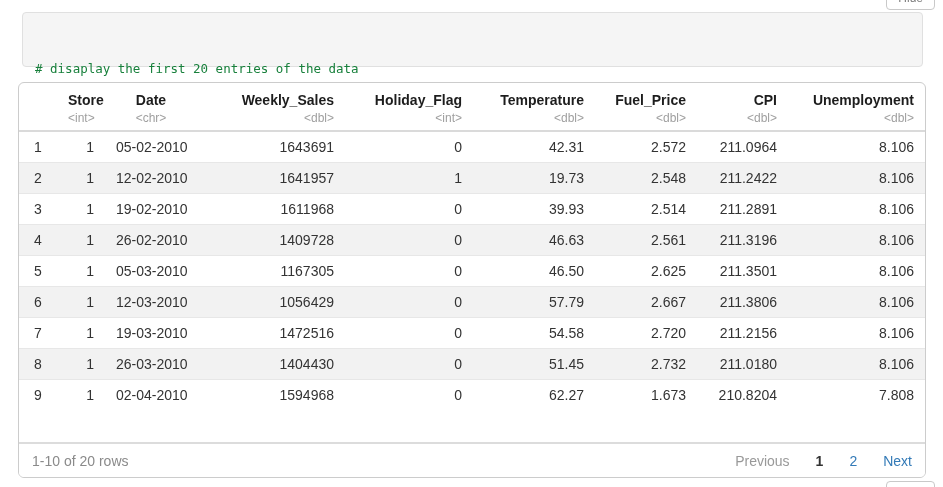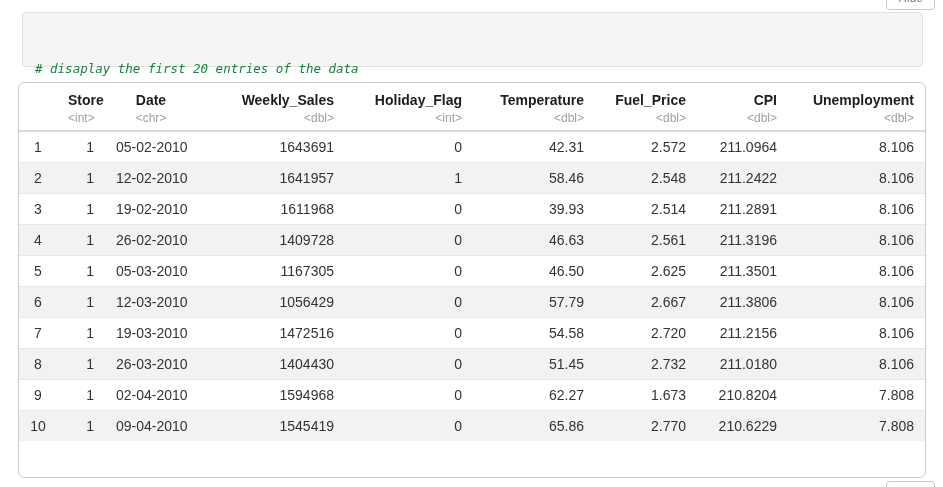--- a/index.html
+++ b/index.html
@@ -40,21 +40,20 @@
     width: 901px; height: 55px;
     background: #f5f5f5;
     border: 1px solid #e0e0e0;
     border-radius: 4px;
     padding: 8px 12px;
     font-family: "DejaVu Sans Mono", monospace;
     font-size: 12.5px;
     line-height: 19px;
     color: #000000;
     white-space: pre;
-    font-style: italic;
   }
   .code-comment { color: var(--comment-green); }
   .code-number  { color: var(--number-blue); }
 
   .table-card {
     position: absolute;
     left: 18px; top: 82px;
     width: 908px; height: 396px;
     border: 1px solid #cccccc;
     border-radius: 6px;
@@ -185,21 +184,21 @@
           <td class="ar">2.572</td>
           <td class="ar">211.0964</td>
           <td class="ar">8.106</td>
         </tr>
         <tr>
           <td class="al">2</td>
           <td class="ar">1</td>
           <td class="al">12-02-2010</td>
           <td class="ar">1641957</td>
           <td class="ar">1</td>
-          <td class="ar">58.46</td>
+          <td class="ar">19.73</td>
           <td class="ar">2.548</td>
           <td class="ar">211.2422</td>
           <td class="ar">8.106</td>
         </tr>
         <tr>
           <td class="al">3</td>
           <td class="ar">1</td>
           <td class="al">19-02-2010</td>
           <td class="ar">1611968</td>
           <td class="ar">0</td>
@@ -267,29 +266,29 @@
           <td class="al">9</td>
           <td class="ar">1</td>
           <td class="al">02-04-2010</td>
           <td class="ar">1594968</td>
           <td class="ar">0</td>
           <td class="ar">62.27</td>
           <td class="ar">1.673</td>
           <td class="ar">210.8204</td>
           <td class="ar">7.808</td>
         </tr>
-        <tr>
-          <td class="al">10</td>
-          <td class="ar">1</td>
-          <td class="al">09-04-2010</td>
-          <td class="ar">1545419</td>
-          <td class="ar">0</td>
-          <td class="ar">65.86</td>
-          <td class="ar">2.770</td>
-          <td class="ar">210.6229</td>
-          <td class="ar">7.808</td>
-        </tr>
       </tbody>
   </table>
 
+  <div class="table-footer">
+    <span>1-10 of 20 rows</span>
+    <div class="pagination">
+      <span class="page-prev">Previous</span>
+      <span id="page-numbers" style="display:flex;align-items:center;">
+          <span class="page-item current">1</span>
+          <span class="page-item">2</span>
+        </span>
+      <span class="page-item">Next</span>
+    </div>
+  </div>
 </div>
 
 <button class="hide-btn hide-btn-bottom">Hide</button>
 
 </body></html>

